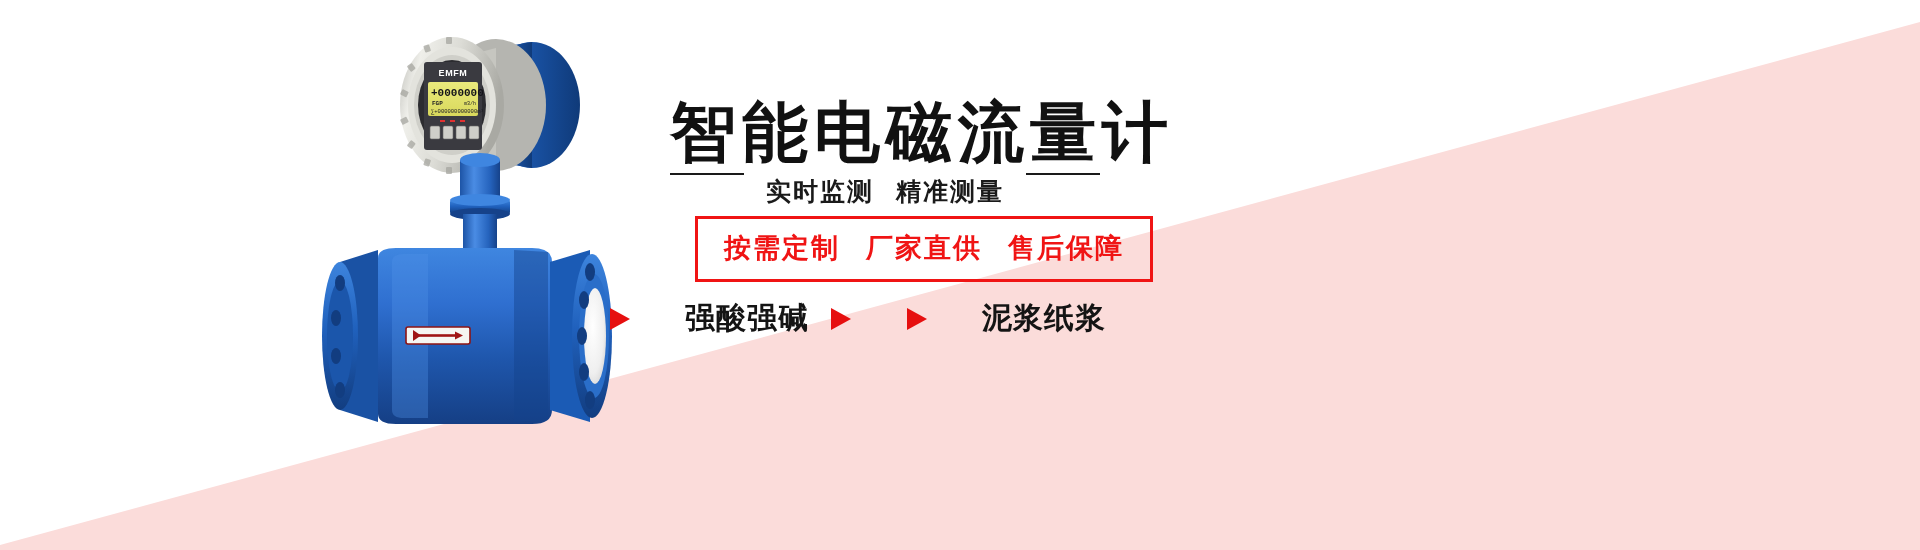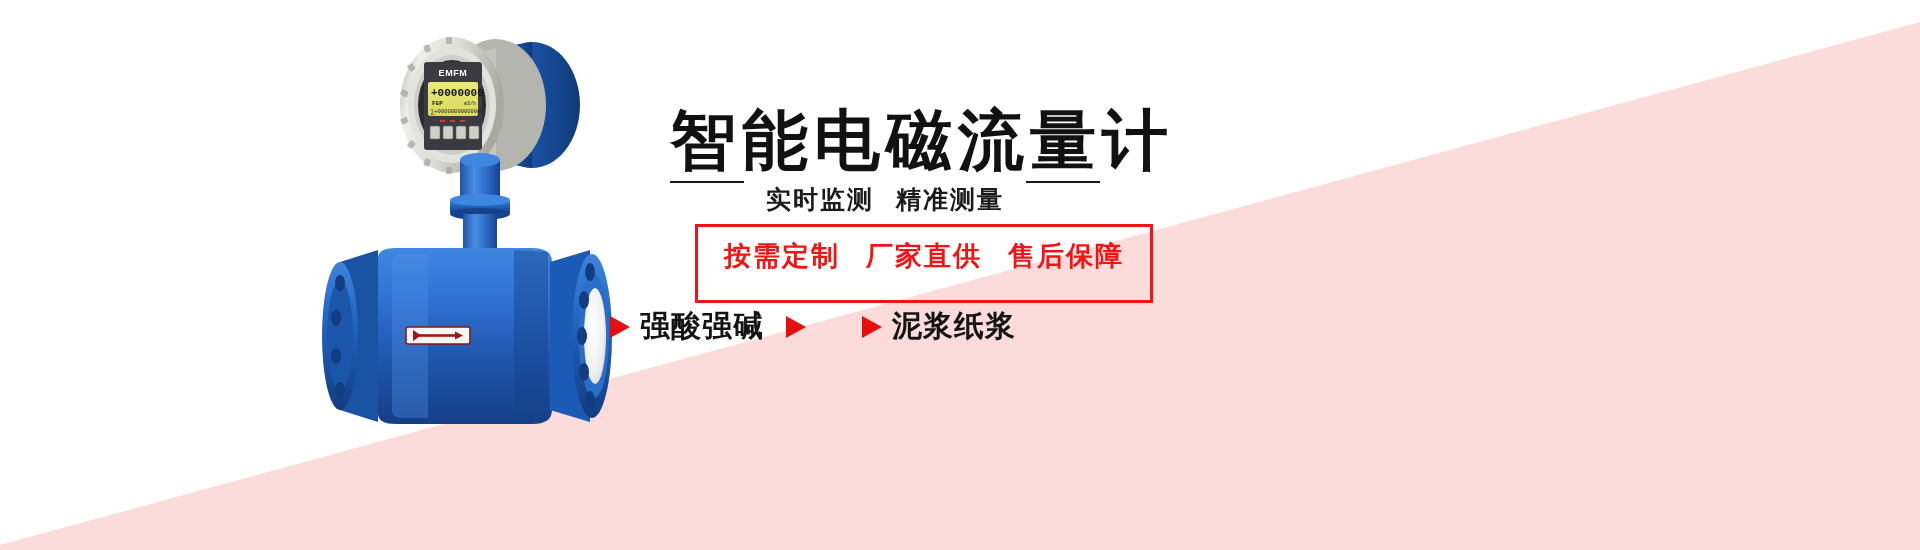--- a/index.html
+++ b/index.html
@@ -33,21 +33,21 @@
     width: 420px;
     height: 550px;
     z-index: 2;
   }
   .product svg { display: block; width: 100%; height: 100%; }
 
   
   .text-col {
     position: absolute;
     left: 610px;
-    top: 12px;
+    top: 4px;
     width: 1250px;
     height: 405px;
     z-index: 3;
   }
 
   .title {
     position: absolute;
     left: 60px;
     top: 47px;
     width: 1000px;
@@ -82,21 +82,21 @@
     white-space: nowrap;
     margin-top: 35px;
   }
   .subtitle-text .gap { display: inline-block; width: 22px; }
 
   .badge {
     position: absolute;
     left: 85px;
     top: 212px;
     border: 3px solid #f01414;
-    padding: 11px 26px 26px 26px;
+    padding: 11px 26px 13px 26px;
     background: transparent;
     display: inline-block;
   }
   .badge-text {
     font-size: 27px;
     font-weight: bold;
     color: #f01414;
     letter-spacing: 2px;
     white-space: nowrap;
   }
@@ -123,20 +123,21 @@
     border-bottom: 11px solid transparent;
     border-left: 20px solid #e60f0f;
     margin-right: 10px;
     flex: 0 0 auto;
   }
   .feature-label {
     font-size: 30px;
     font-weight: bold;
     color: #141414;
     letter-spacing: 1px;
+    margin-left: 45px;
   }
 </style>
 </head>
 <body>
 
 <div class="banner">
 
   <div class="bg-wedge">
     <svg viewBox="0 0 1920 550" preserveAspectRatio="none" xmlns="http://www.w3.org/2000/svg">
       <rect x="0" y="0" width="1920" height="550" fill="#ffffff"></rect>

